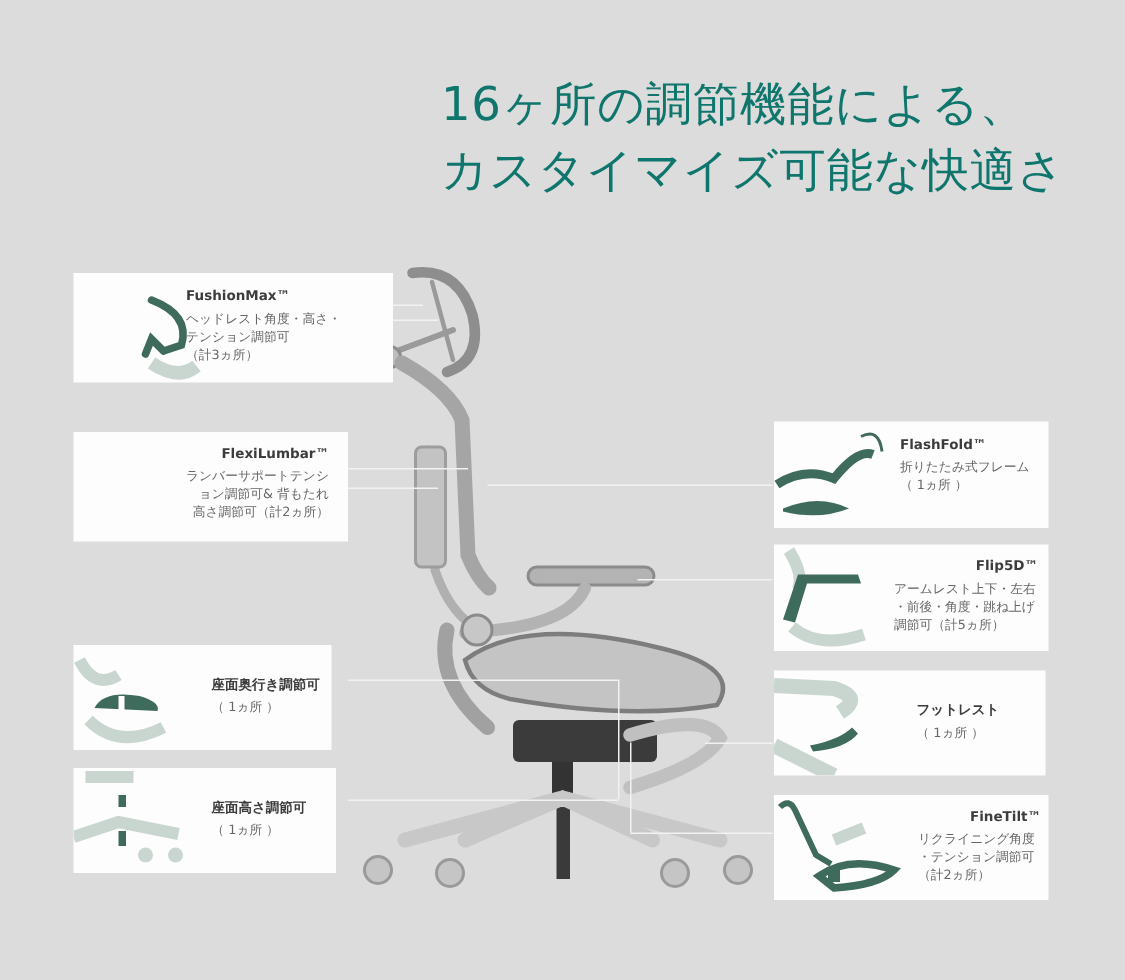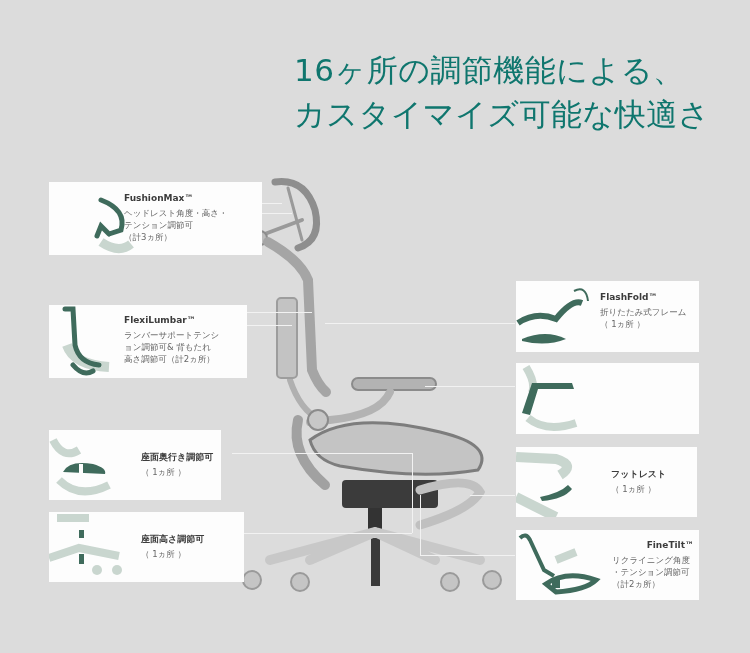--- a/index.html
+++ b/index.html
@@ -84,21 +84,21 @@
     <path d="M22 18 Q48 28 42 48 L30 52 M30 52 L22 44 L18 54" stroke="#3f6b5c" stroke-width="5" fill="none" stroke-linecap="round"></path>
   </svg>
   <div class="txt" style="left:75px; top:10px;">
     <span class="ttl">FushionMax™</span>
     <div>ヘッドレスト角度・高さ・</div>
     <div>テンション調節可</div>
     <div>（計3ヵ所）</div>
   </div>
 </div>
 
-<div class="card" style="left:49px; top:305px; width:198px; height:73px;">
+<div class="card" style="left:49px; top:288px; width:183px; height:73px;text-align:right;">
   <svg class="ic" width="70" height="73" viewBox="0 0 70 73">
     <path d="M18 40 Q25 60 60 62" stroke="#c9d6cf" stroke-width="10" fill="none"></path>
     <path d="M16 4 L24 4 L26 40 Q30 58 50 60 M24 60 Q34 72 44 66" stroke="#3f6b5c" stroke-width="5" fill="none" stroke-linecap="round"></path>
   </svg>
   <div class="txt" style="left:75px; top:9px;">
     <span class="ttl">FlexiLumbar™</span>
     <div>ランバーサポートテンシ</div>
     <div>ョン調節可&amp; 背もたれ</div>
     <div>高さ調節可（計2ヵ所）</div>
   </div>
@@ -109,21 +109,21 @@
     <path d="M4 10 Q14 30 30 20 M10 50 Q30 70 60 55" stroke="#c9d6cf" stroke-width="8" fill="none"></path>
     <path d="M14 42 Q20 30 44 34 Q58 38 56 44 Z" fill="#3f6b5c"></path>
     <rect x="30" y="34" width="4" height="10" fill="#fdfdfd"></rect>
   </svg>
   <div class="txt" style="left:92px; top:21px;">
     <span class="ttl">座面奥行き調節可</span>
     <div>（ 1ヵ所 ）</div>
   </div>
 </div>
 
-<div class="card" style="left:49px; top:512px; width:195px; height:70px;">
+<div class="card" style="left:49px; top:512px; width:175px; height:70px;">
   <svg class="ic" width="80" height="70" viewBox="0 0 80 70">
     <path d="M8 6 L40 6 M0 46 L30 36 L70 44" stroke="#c9d6cf" stroke-width="8" fill="none"></path>
     <circle cx="48" cy="58" r="5" fill="#c9d6cf"></circle>
     <circle cx="68" cy="58" r="5" fill="#c9d6cf"></circle>
     <rect x="30" y="18" width="5" height="8" fill="#3f6b5c"></rect>
     <rect x="30" y="42" width="5" height="10" fill="#3f6b5c"></rect>
   </svg>
   <div class="txt" style="left:92px; top:21px;">
     <span class="ttl">座面高さ調節可</span>
     <div>（ 1ヵ所 ）</div>
@@ -141,20 +141,26 @@
     <div>折りたたみ式フレーム</div>
     <div>（ 1ヵ所 ）</div>
   </div>
 </div>
 
 <div class="card right" style="left:516px; top:363px; width:183px; height:71px;">
   <svg class="ic" width="80" height="71" viewBox="0 0 80 71">
     <path d="M10 4 Q20 20 16 30 M12 55 Q30 70 60 60" stroke="#c9d6cf" stroke-width="8" fill="none"></path>
     <path d="M6 50 L16 20 L56 20 L58 26 L22 26 L14 52 Z" fill="#3f6b5c"></path>
   </svg>
+  <div class="txt" style="left:80px; top:9px; width:96px;">
+    <span class="ttl" style="text-align:right;">Flip5D™</span>
+    <div>アームレスト上下・左右</div>
+    <div>・前後・角度・跳ね上げ</div>
+    <div>調節可（計5ヵ所）</div>
+  </div>
 </div>
 
 <div class="card right" style="left:516px; top:447px; width:181px; height:70px;">
   <svg class="ic" width="70" height="70" viewBox="0 0 70 70">
     <path d="M0 10 L40 12 Q60 18 44 28 M0 50 L40 70" stroke="#c9d6cf" stroke-width="10" fill="none"></path>
     <path d="M24 50 Q44 46 52 38 L56 42 Q48 52 26 54 Z" fill="#3f6b5c"></path>
   </svg>
   <div class="txt" style="left:95px; top:21px;">
     <span class="ttl">フットレスト</span>
     <div>（ 1ヵ所 ）</div>

